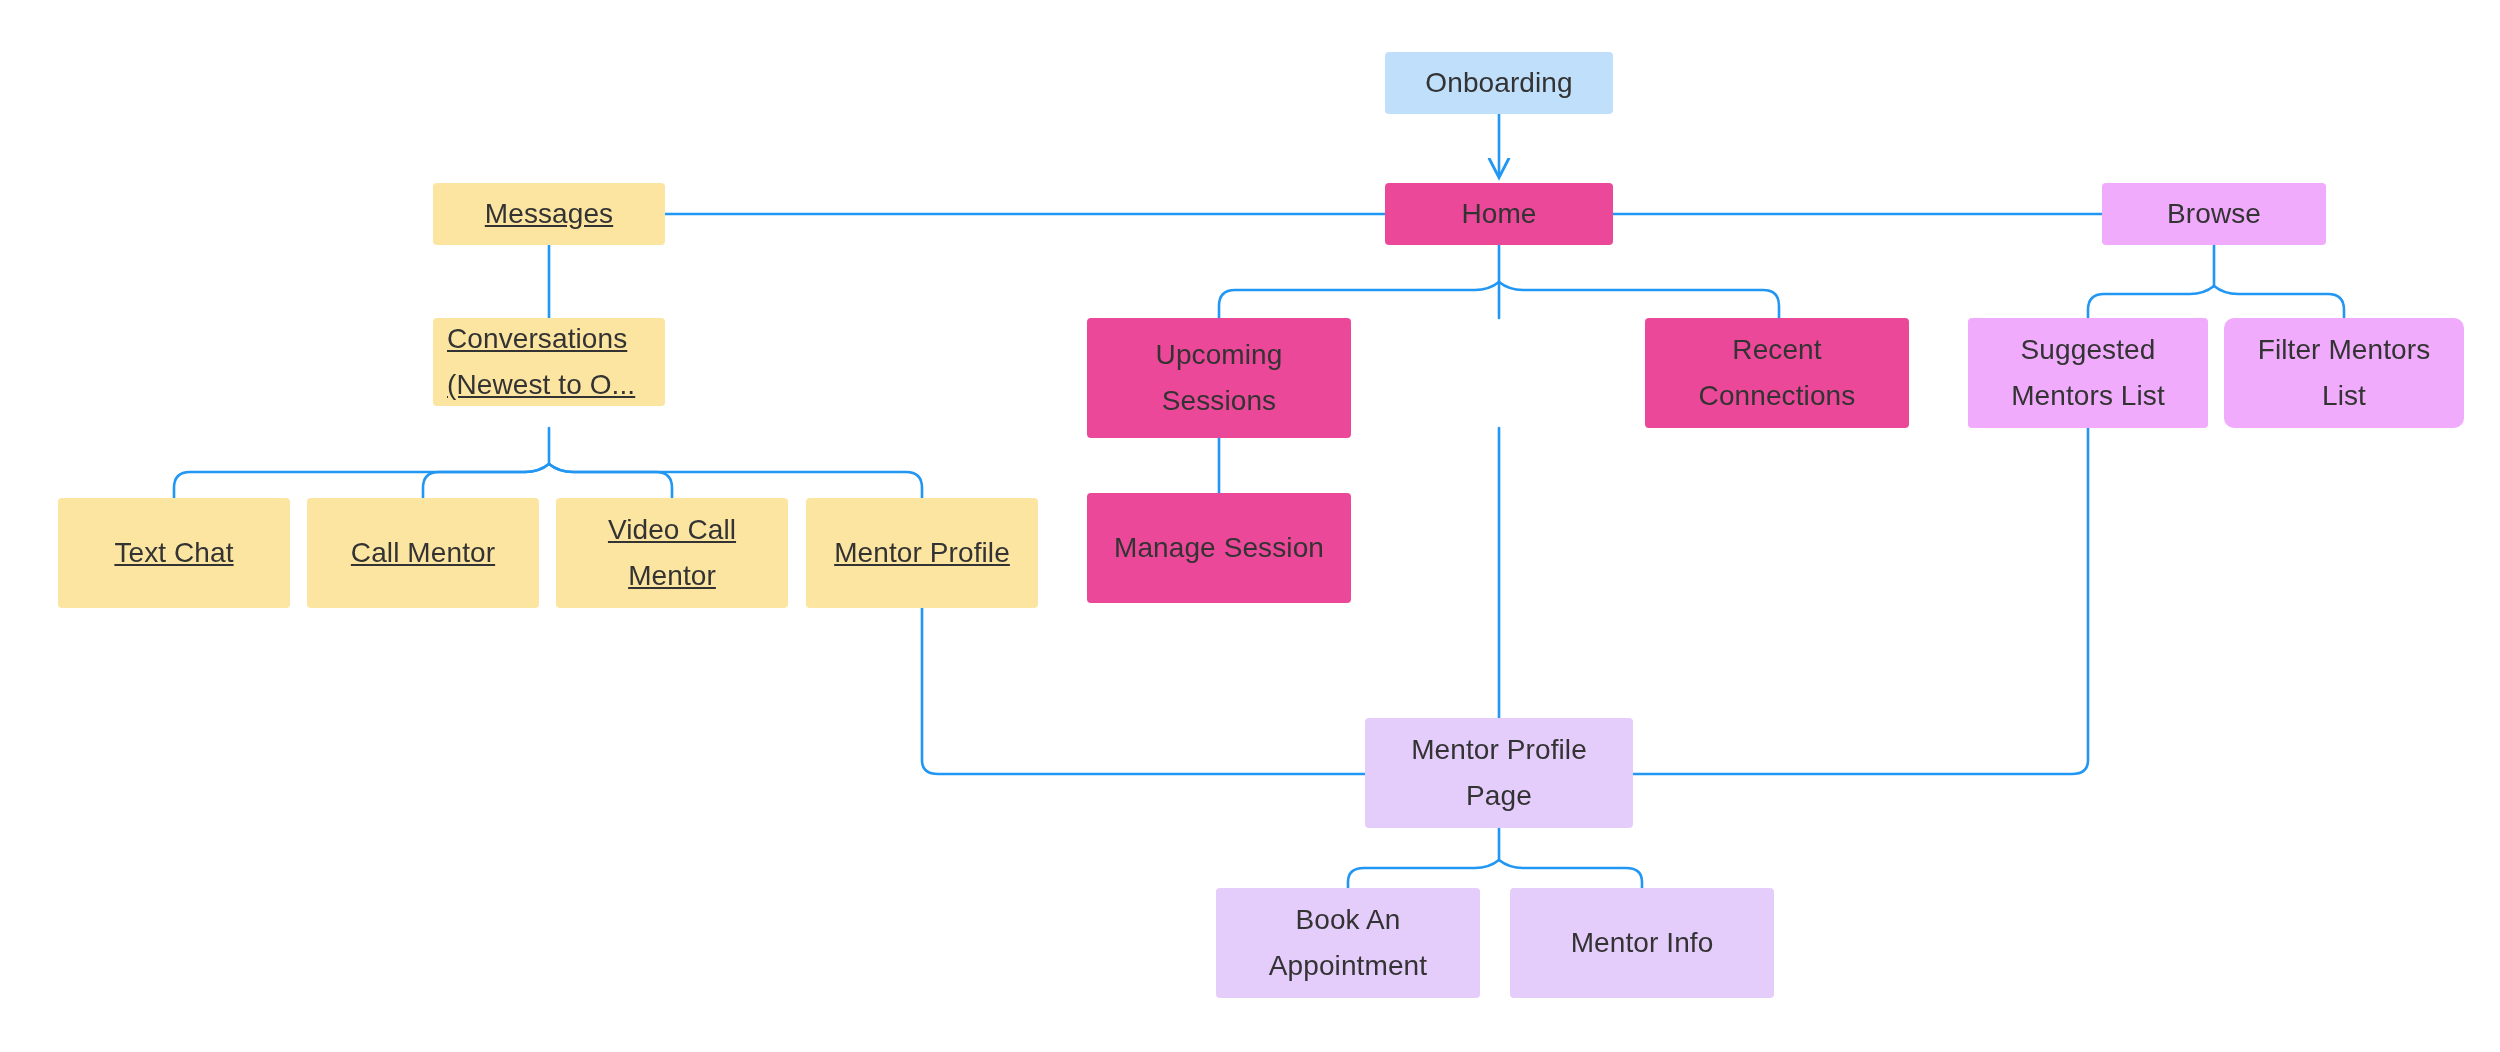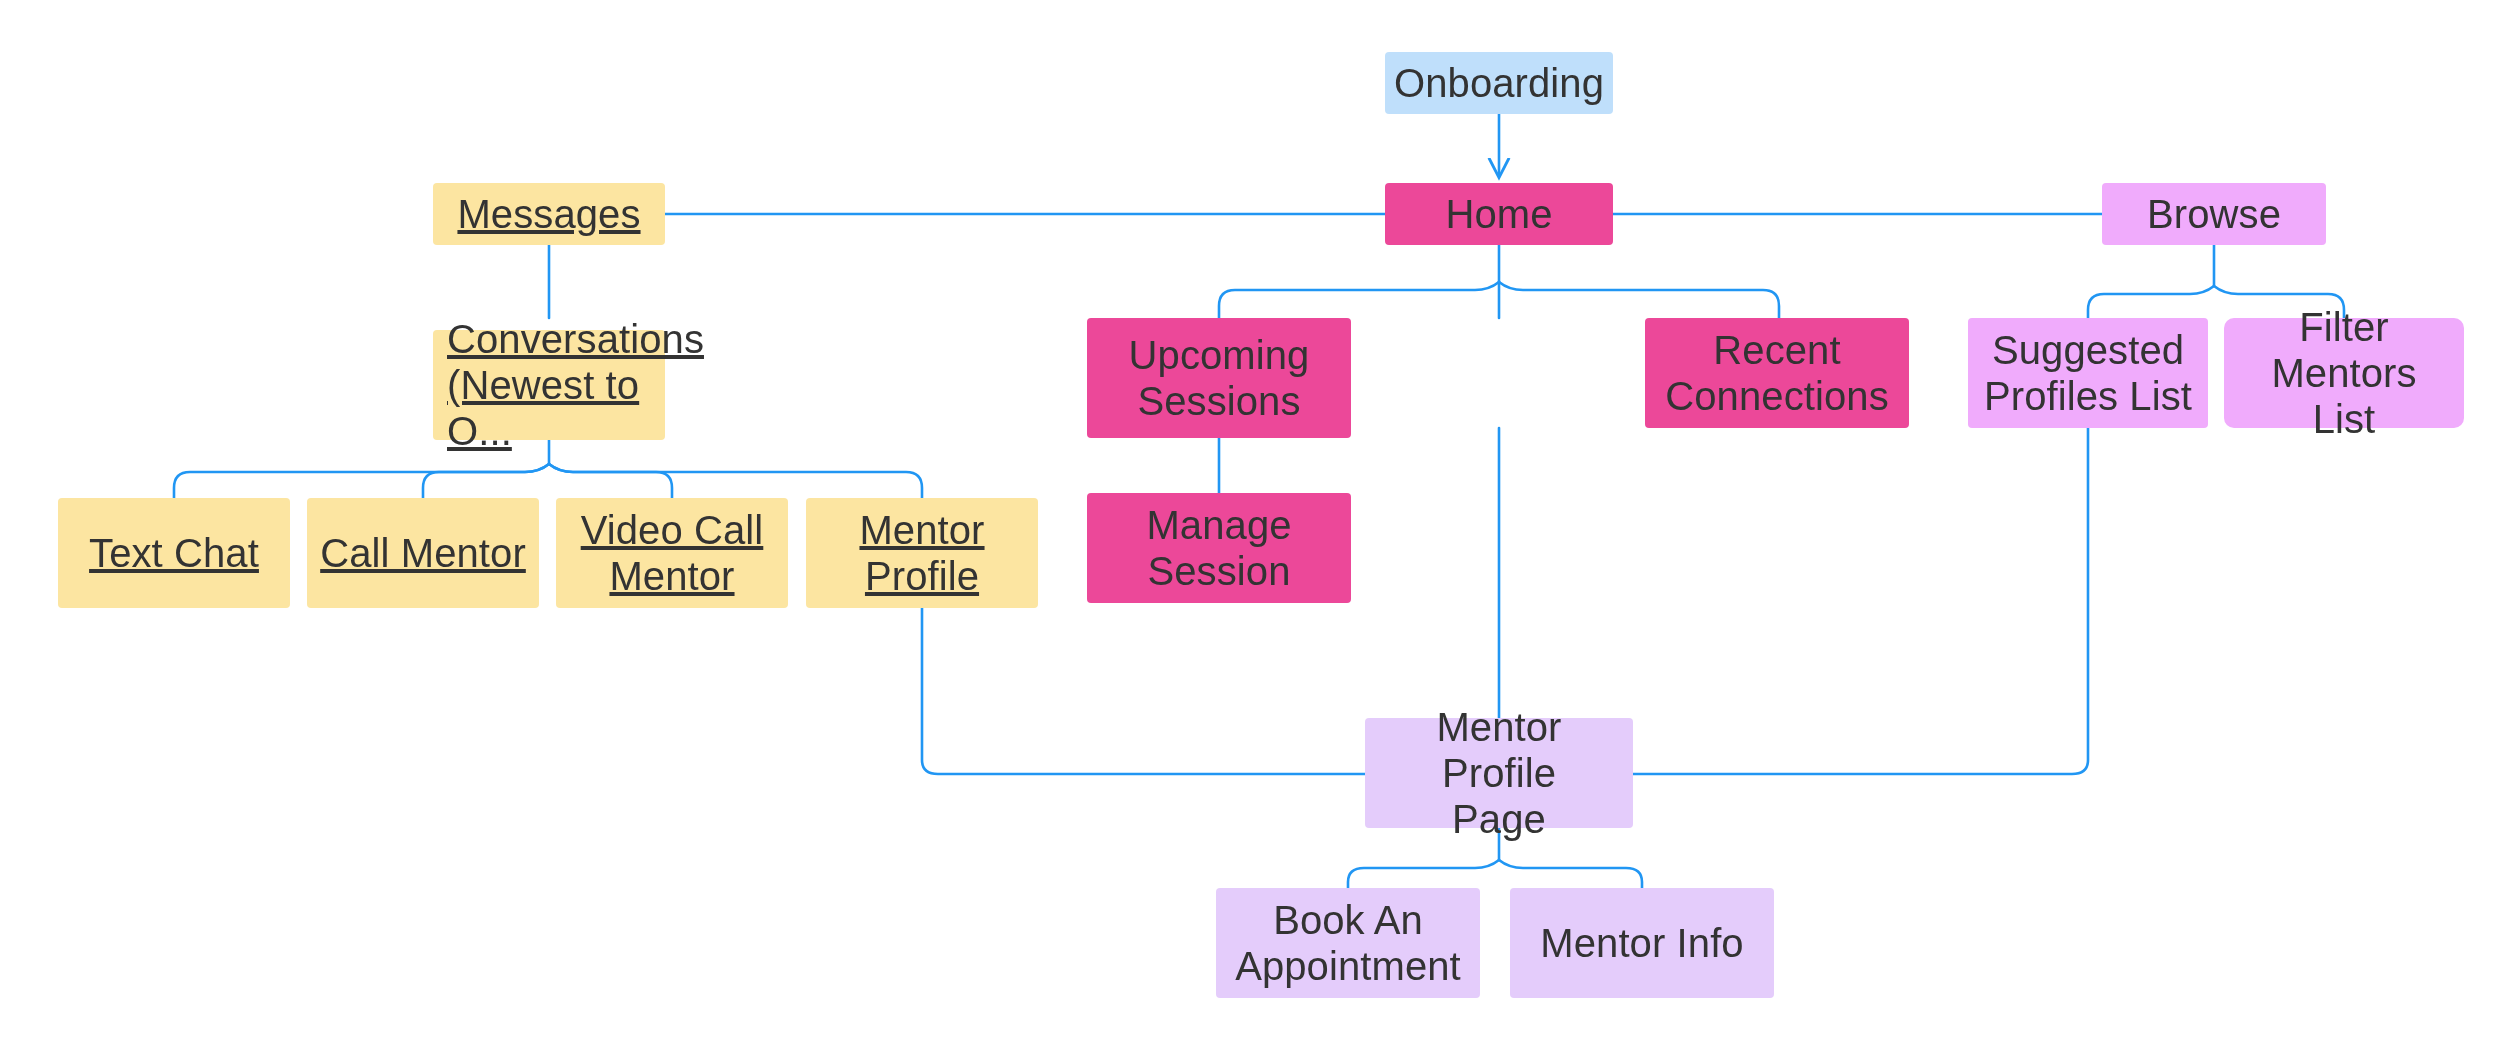--- a/index.html
+++ b/index.html
@@ -29,21 +29,21 @@
   }
   .node {
     position: absolute;
     box-sizing: border-box;
     display: flex;
     align-items: center;
     justify-content: center;
     text-align: center;
     border-radius: 4px;
     color: #333333;
-    font-size: 40px;
+    font-size: 28px;
     line-height: 46px;
     font-family: "Liberation Sans", sans-serif;
     padding: 0 10px;
     white-space: pre-line;
     letter-spacing: 0.1px;
   }
   .node.blue   { background: #bfdffb; }
   .node.green  { background: #ec4899; }
   .node.yellow { background: #fce5a1; text-decoration: underline; }
   .node.red    { background: #f0abfc; }
@@ -100,32 +100,32 @@
   </svg>
 
   <div class="node blue" style="left:1385px; top:52px;  width:228px; height:62px;">Onboarding</div>
 
   <div class="node green" style="left:1385px; top:183px; width:228px; height:62px;">Home</div>
 
   <div class="node yellow" style="left:433px;  top:183px; width:232px; height:62px;">Messages</div>
 
   <div class="node red" style="left:2102px; top:183px; width:224px; height:62px;">Browse</div>
 
-  <div class="node yellow" style="left:433px;  top:318px; width:232px; height:110px; justify-content:flex-start; text-align:left; padding-left:14px;margin-top:12px;">Conversations
+  <div class="node yellow" style="left:433px;  top:318px; width:232px; height:88px; justify-content:flex-start; text-align:left; padding-left:14px;">Conversations
 (Newest to O...</div>
 
   <div class="node green" style="left:1087px; top:318px; width:264px; height:120px;">Upcoming
 Sessions</div>
 
 
   <div class="node green" style="left:1645px; top:318px; width:264px; height:110px;">Recent
 Connections</div>
 
   <div class="node red" style="left:1968px; top:318px; width:240px; height:110px;">Suggested
-Profiles List</div>
+Mentors List</div>
 
   <div class="node red" style="left:2224px; top:318px; width:240px; height:110px;border-radius:10px;">Filter Mentors
 List</div>
 
   <div class="node yellow" style="left:58px;   top:498px; width:232px; height:110px;">Text Chat</div>
 
   <div class="node yellow" style="left:307px;  top:498px; width:232px; height:110px;">Call Mentor</div>
 
   <div class="node yellow" style="left:556px;  top:498px; width:232px; height:110px;">Video Call
 Mentor</div>

